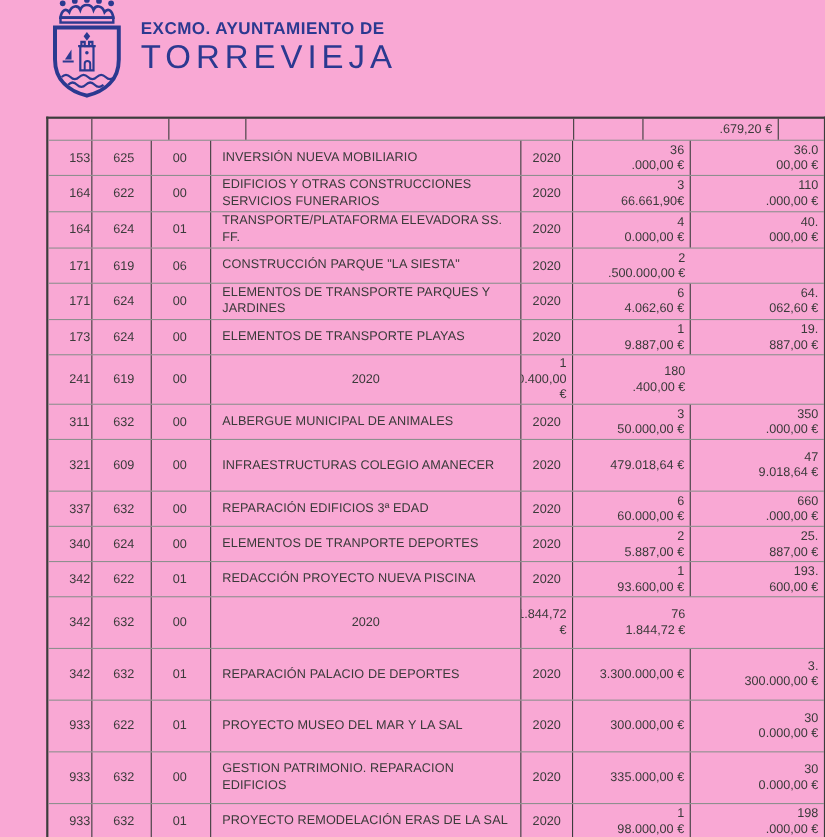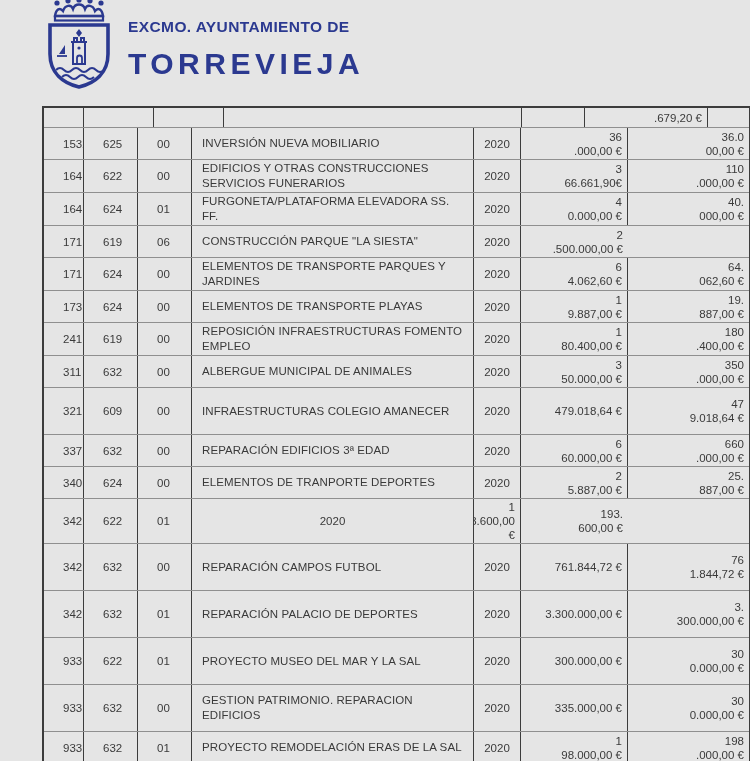--- a/index.html
+++ b/index.html
@@ -1,24 +1,24 @@
 <!DOCTYPE html>
 <html><head>
 <meta charset="utf-8">
 <style>
   html,body{margin:0;padding:0;background:#ffffff;width:750px;height:761px;overflow:hidden;
     font-family:"Liberation Sans","DejaVu Sans",sans-serif;-webkit-font-smoothing:antialiased;}
-  .page{position:relative;width:750px;height:761px;background:#e5e5e5;}
+  .page{position:relative;width:750px;height:761px;background:#f9a8d4;}
 
   
   .brand{display:flex;align-items:flex-start;padding-left:42px;padding-top:0;height:100px;}
   .crest{width:74px;height:92px;flex:0 0 auto;margin-top:-2px;}
   .brand-text{margin-left:12px;margin-top:18px;color:#2B3990;}
   .brand-line1{font-size:15.5px;font-weight:700;letter-spacing:0.4px;line-height:18px;}
-  .brand-line2{font-size:30px;font-weight:700;letter-spacing:4.5px;line-height:32px;margin-top:12px;}
+  .brand-line2{font-size:30px;font-weight:400;letter-spacing:4.5px;line-height:32px;margin-top:1px;}
 
   
   .inv-table{position:absolute;left:42px;top:106px;width:705px;
     border:2px solid #3c3c3c;border-bottom:none;
     font-size:11.5px;color:#3a3a3a;}
   .t-row{display:grid;grid-template-columns:40px 54px 54px 282px 47px 107px 121px;
     border-bottom:1px solid #8f8f8f;min-height:31px;}
   .t-row.partial{min-height:19px;gap:16px;}
   .t-row.tall{min-height:46px;}
   .cell{border-right:1.5px solid #3c3c3c;display:flex;align-items:center;
@@ -123,21 +123,21 @@
         <div class="cell amt">
           <span class="amt-top">110</span>
           <span class="amt-bottom">.000,00 €</span>
         </div>
       </div>
 
       <div class="t-row">
         <div class="cell code">164</div>
         <div class="cell code">624</div>
         <div class="cell code">01</div>
-        <div class="cell desc">FURGONETA/PLATAFORMA ELEVADORA SS. FF.</div>
+        <div class="cell desc">TRANSPORTE/PLATAFORMA ELEVADORA SS. FF.</div>
         <div class="cell year">2020</div>
         <div class="cell amt">
           <span class="amt-top">4</span>
           <span class="amt-bottom">0.000,00 €</span>
         </div>
         <div class="cell amt">
           <span class="amt-top">40.</span>
           <span class="amt-bottom">000,00 €</span>
         </div>
       </div>
@@ -183,21 +183,20 @@
         <div class="cell amt">
           <span class="amt-top">19.</span>
           <span class="amt-bottom">887,00 €</span>
         </div>
       </div>
 
       <div class="t-row">
         <div class="cell code">241</div>
         <div class="cell code">619</div>
         <div class="cell code">00</div>
-        <div class="cell desc">REPOSICIÓN INFRAESTRUCTURAS FOMENTO EMPLEO</div>
         <div class="cell year">2020</div>
         <div class="cell amt">
           <span class="amt-top">1</span>
           <span class="amt-bottom">80.400,00 €</span>
         </div>
         <div class="cell amt">
           <span class="amt-top">180</span>
           <span class="amt-bottom">.400,00 €</span>
         </div>
       </div>
@@ -263,36 +262,36 @@
         <div class="cell amt">
           <span class="amt-top">25.</span>
           <span class="amt-bottom">887,00 €</span>
         </div>
       </div>
 
       <div class="t-row">
         <div class="cell code">342</div>
         <div class="cell code">622</div>
         <div class="cell code">01</div>
+        <div class="cell desc">REDACCIÓN PROYECTO NUEVA PISCINA</div>
         <div class="cell year">2020</div>
         <div class="cell amt">
           <span class="amt-top">1</span>
           <span class="amt-bottom">93.600,00 €</span>
         </div>
         <div class="cell amt">
           <span class="amt-top">193.</span>
           <span class="amt-bottom">600,00 €</span>
         </div>
       </div>
 
       <div class="t-row tall">
         <div class="cell code">342</div>
         <div class="cell code">632</div>
         <div class="cell code">00</div>
-        <div class="cell desc">REPARACIÓN CAMPOS FUTBOL</div>
         <div class="cell year">2020</div>
         <div class="cell amt">
           <span class="amt-top"></span>
           <span class="amt-bottom">761.844,72 €</span>
         </div>
         <div class="cell amt">
           <span class="amt-top">76</span>
           <span class="amt-bottom">1.844,72 €</span>
         </div>
       </div>

